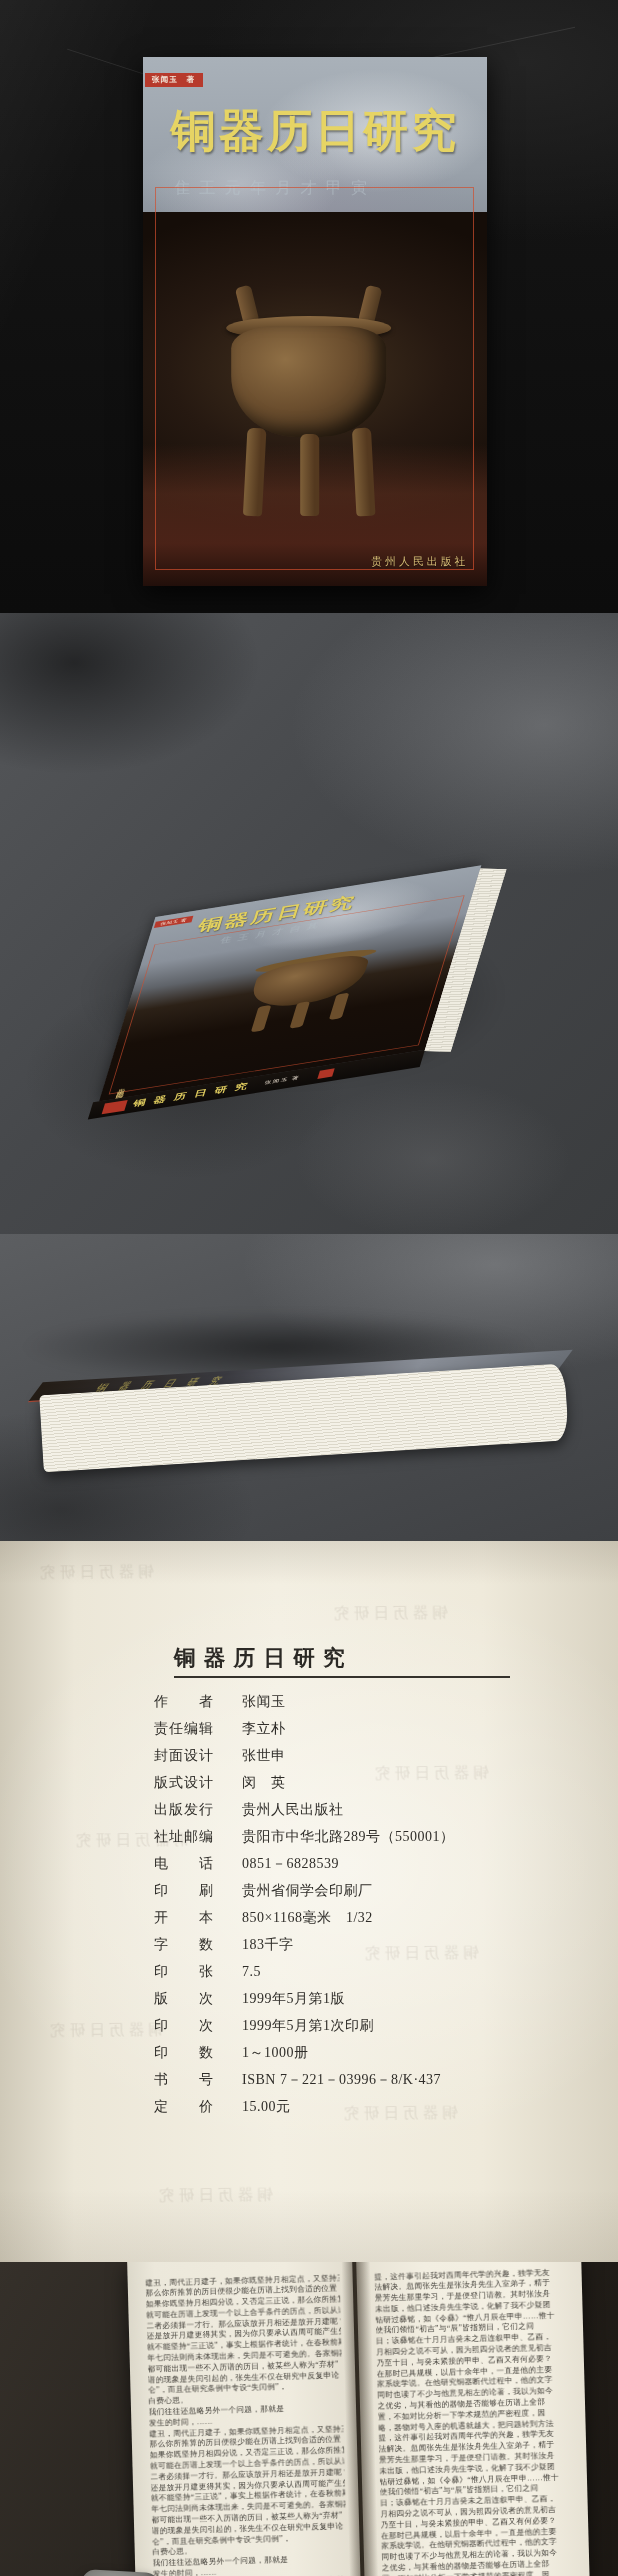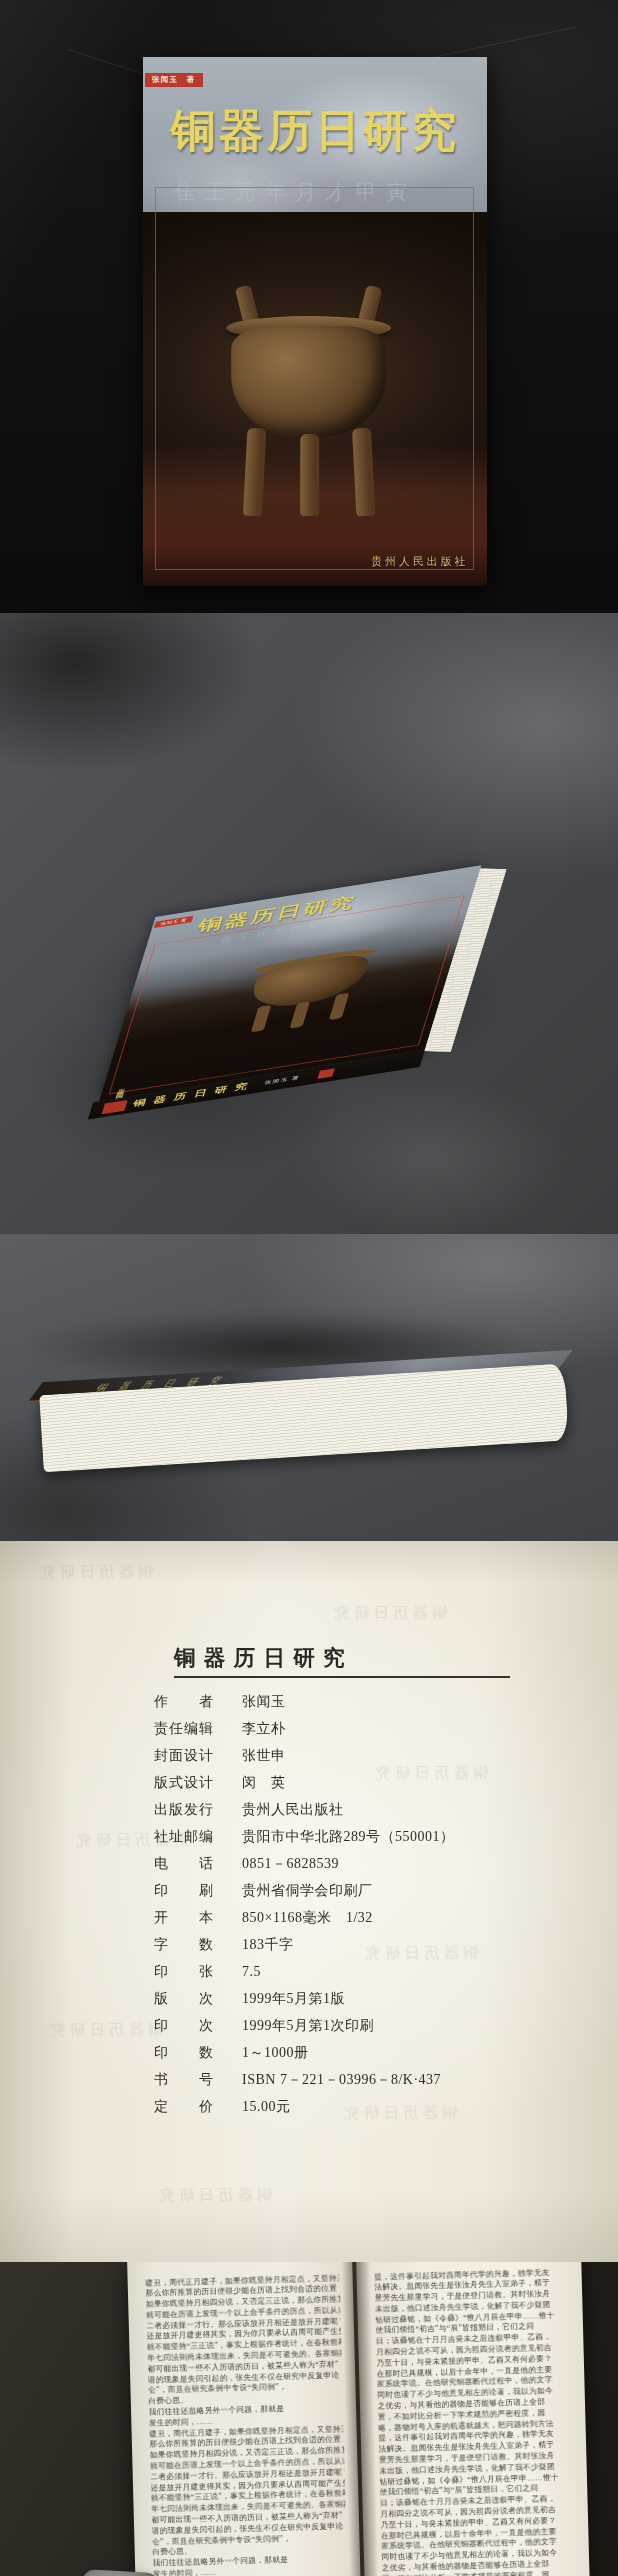--- a/index.html
+++ b/index.html
@@ -18,21 +18,21 @@
       radial-gradient(ellipse 165px 88px at 68% 14%, rgba(238,241,243,.55), transparent 70%),
       radial-gradient(ellipse 144px 77px at 28% 24%, rgba(214,219,224,.45), transparent 70%),
       radial-gradient(ellipse 216px 118px at 50% 30%, rgba(150,143,160,.35), transparent 75%),
       linear-gradient(180deg,#a9b1b9 0%,#99a1aa 22%,#868d97 34%,#5c6066 44%,#2c251f 52%,#191009 62%,#150d08 100%);}
   .author-badge{position:absolute;left:1.5px;top:15.5px;width:58px;height:14.4px;background:#b73a2c;
       color:#f4e9dc;font-size:7.7px;font-weight:bold;line-height:14.4px;text-align:center;letter-spacing:1px;
       font-family:"Liberation Sans",sans-serif;}
   .cover-title{position:absolute;left:0;top:44px;width:100%;text-align:center;
       font-size:45px;font-weight:bold;color:#e6d464;letter-spacing:3.1px;white-space:nowrap;
       text-shadow:1px 1.5px 2.1px rgba(30,30,20,.45);}
-  .inscription{position:absolute;color:#b9c6cd;white-space:nowrap;font-size:21px;letter-spacing:9.3px;
+  .inscription{position:absolute;color:#b9c6cd;white-space:nowrap;font-size:16px;letter-spacing:9.3px;
       opacity:.5;filter:blur(0.3px);}
   .ins1{left:31px;top:121px;}
   .ins2{left:20.6px;top:165px;opacity:.42;}
   .cover-frame{position:absolute;left:12.4px;right:13.4px;top:130px;bottom:15.5px;
       border:0.5px solid rgba(208,78,46,.7);}
   .cover-photo{position:absolute;left:0;top:155px;width:100%;height:374px;background:
       radial-gradient(ellipse 268px 165px at 48% 42%, #41301e 0%, #261911 52%, #150d08 100%),
       linear-gradient(180deg, rgba(92,96,102,.8) 0%, transparent 14%);}
   .cover-photo .floor{position:absolute;left:0;bottom:0;width:100%;height:38%;background:
       linear-gradient(180deg, transparent 0%, rgba(122,60,40,.45) 35%, rgba(84,38,26,.85) 70%, rgba(34,15,10,.95) 100%);}

